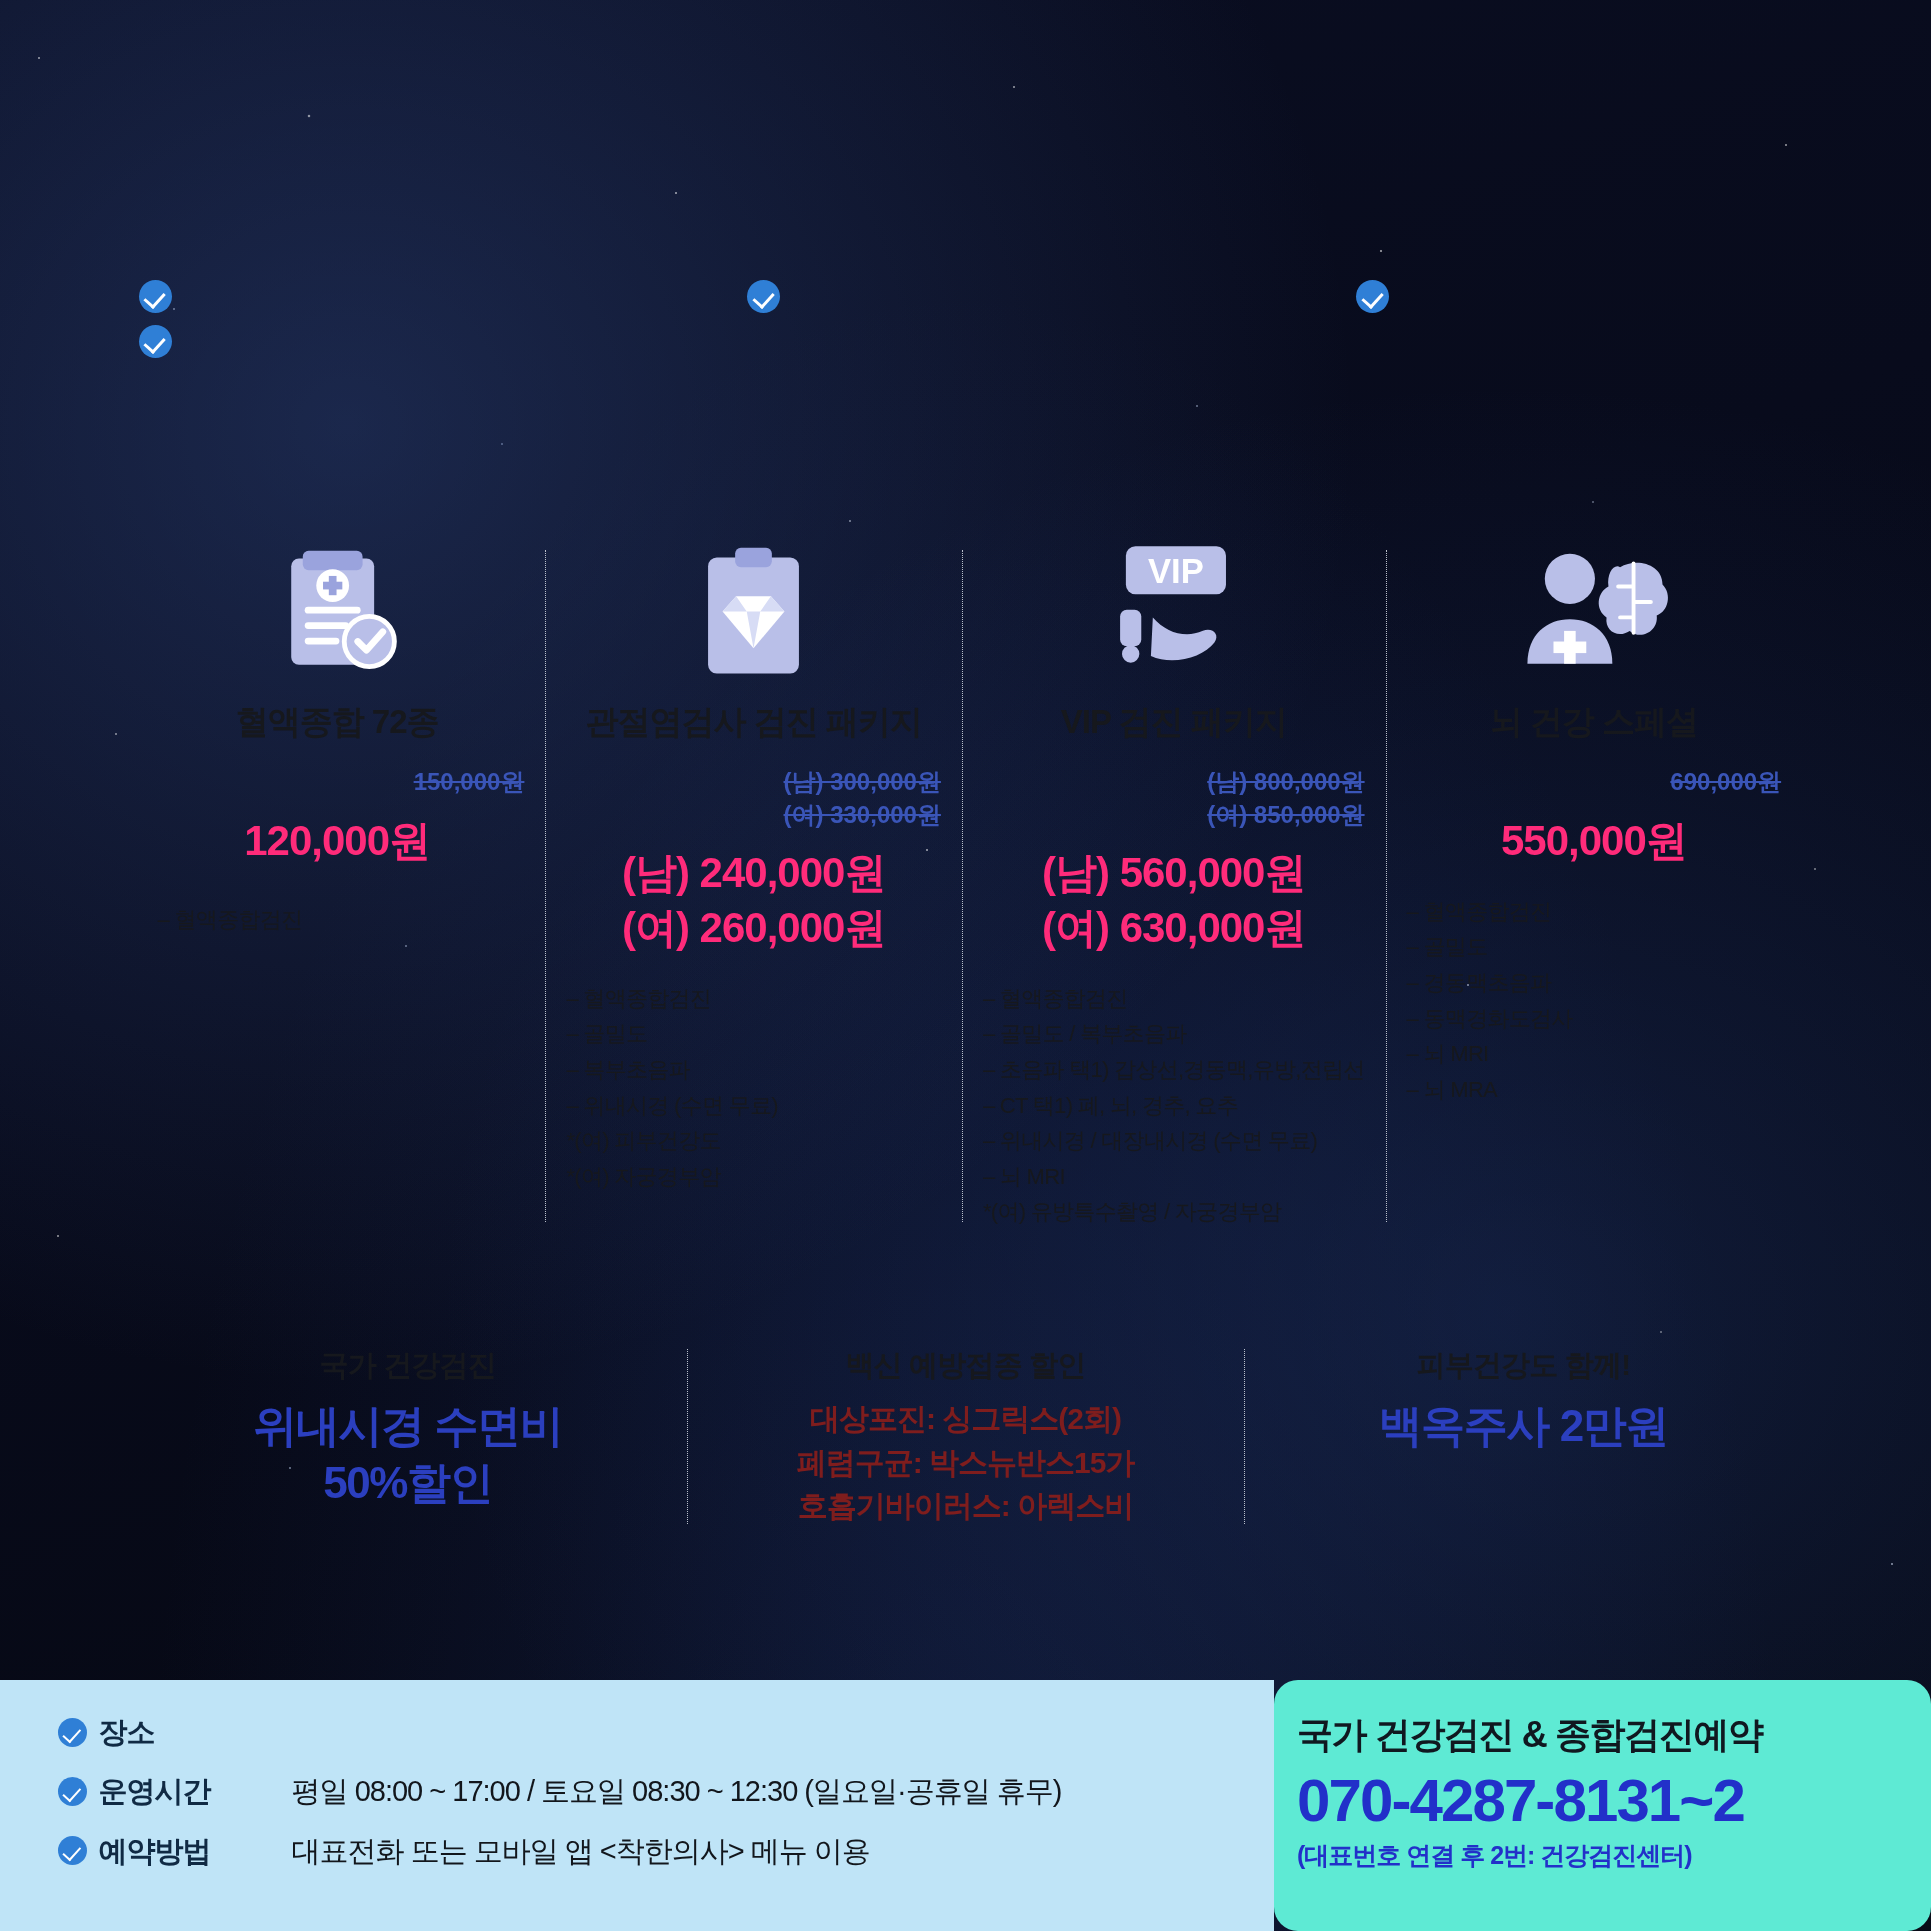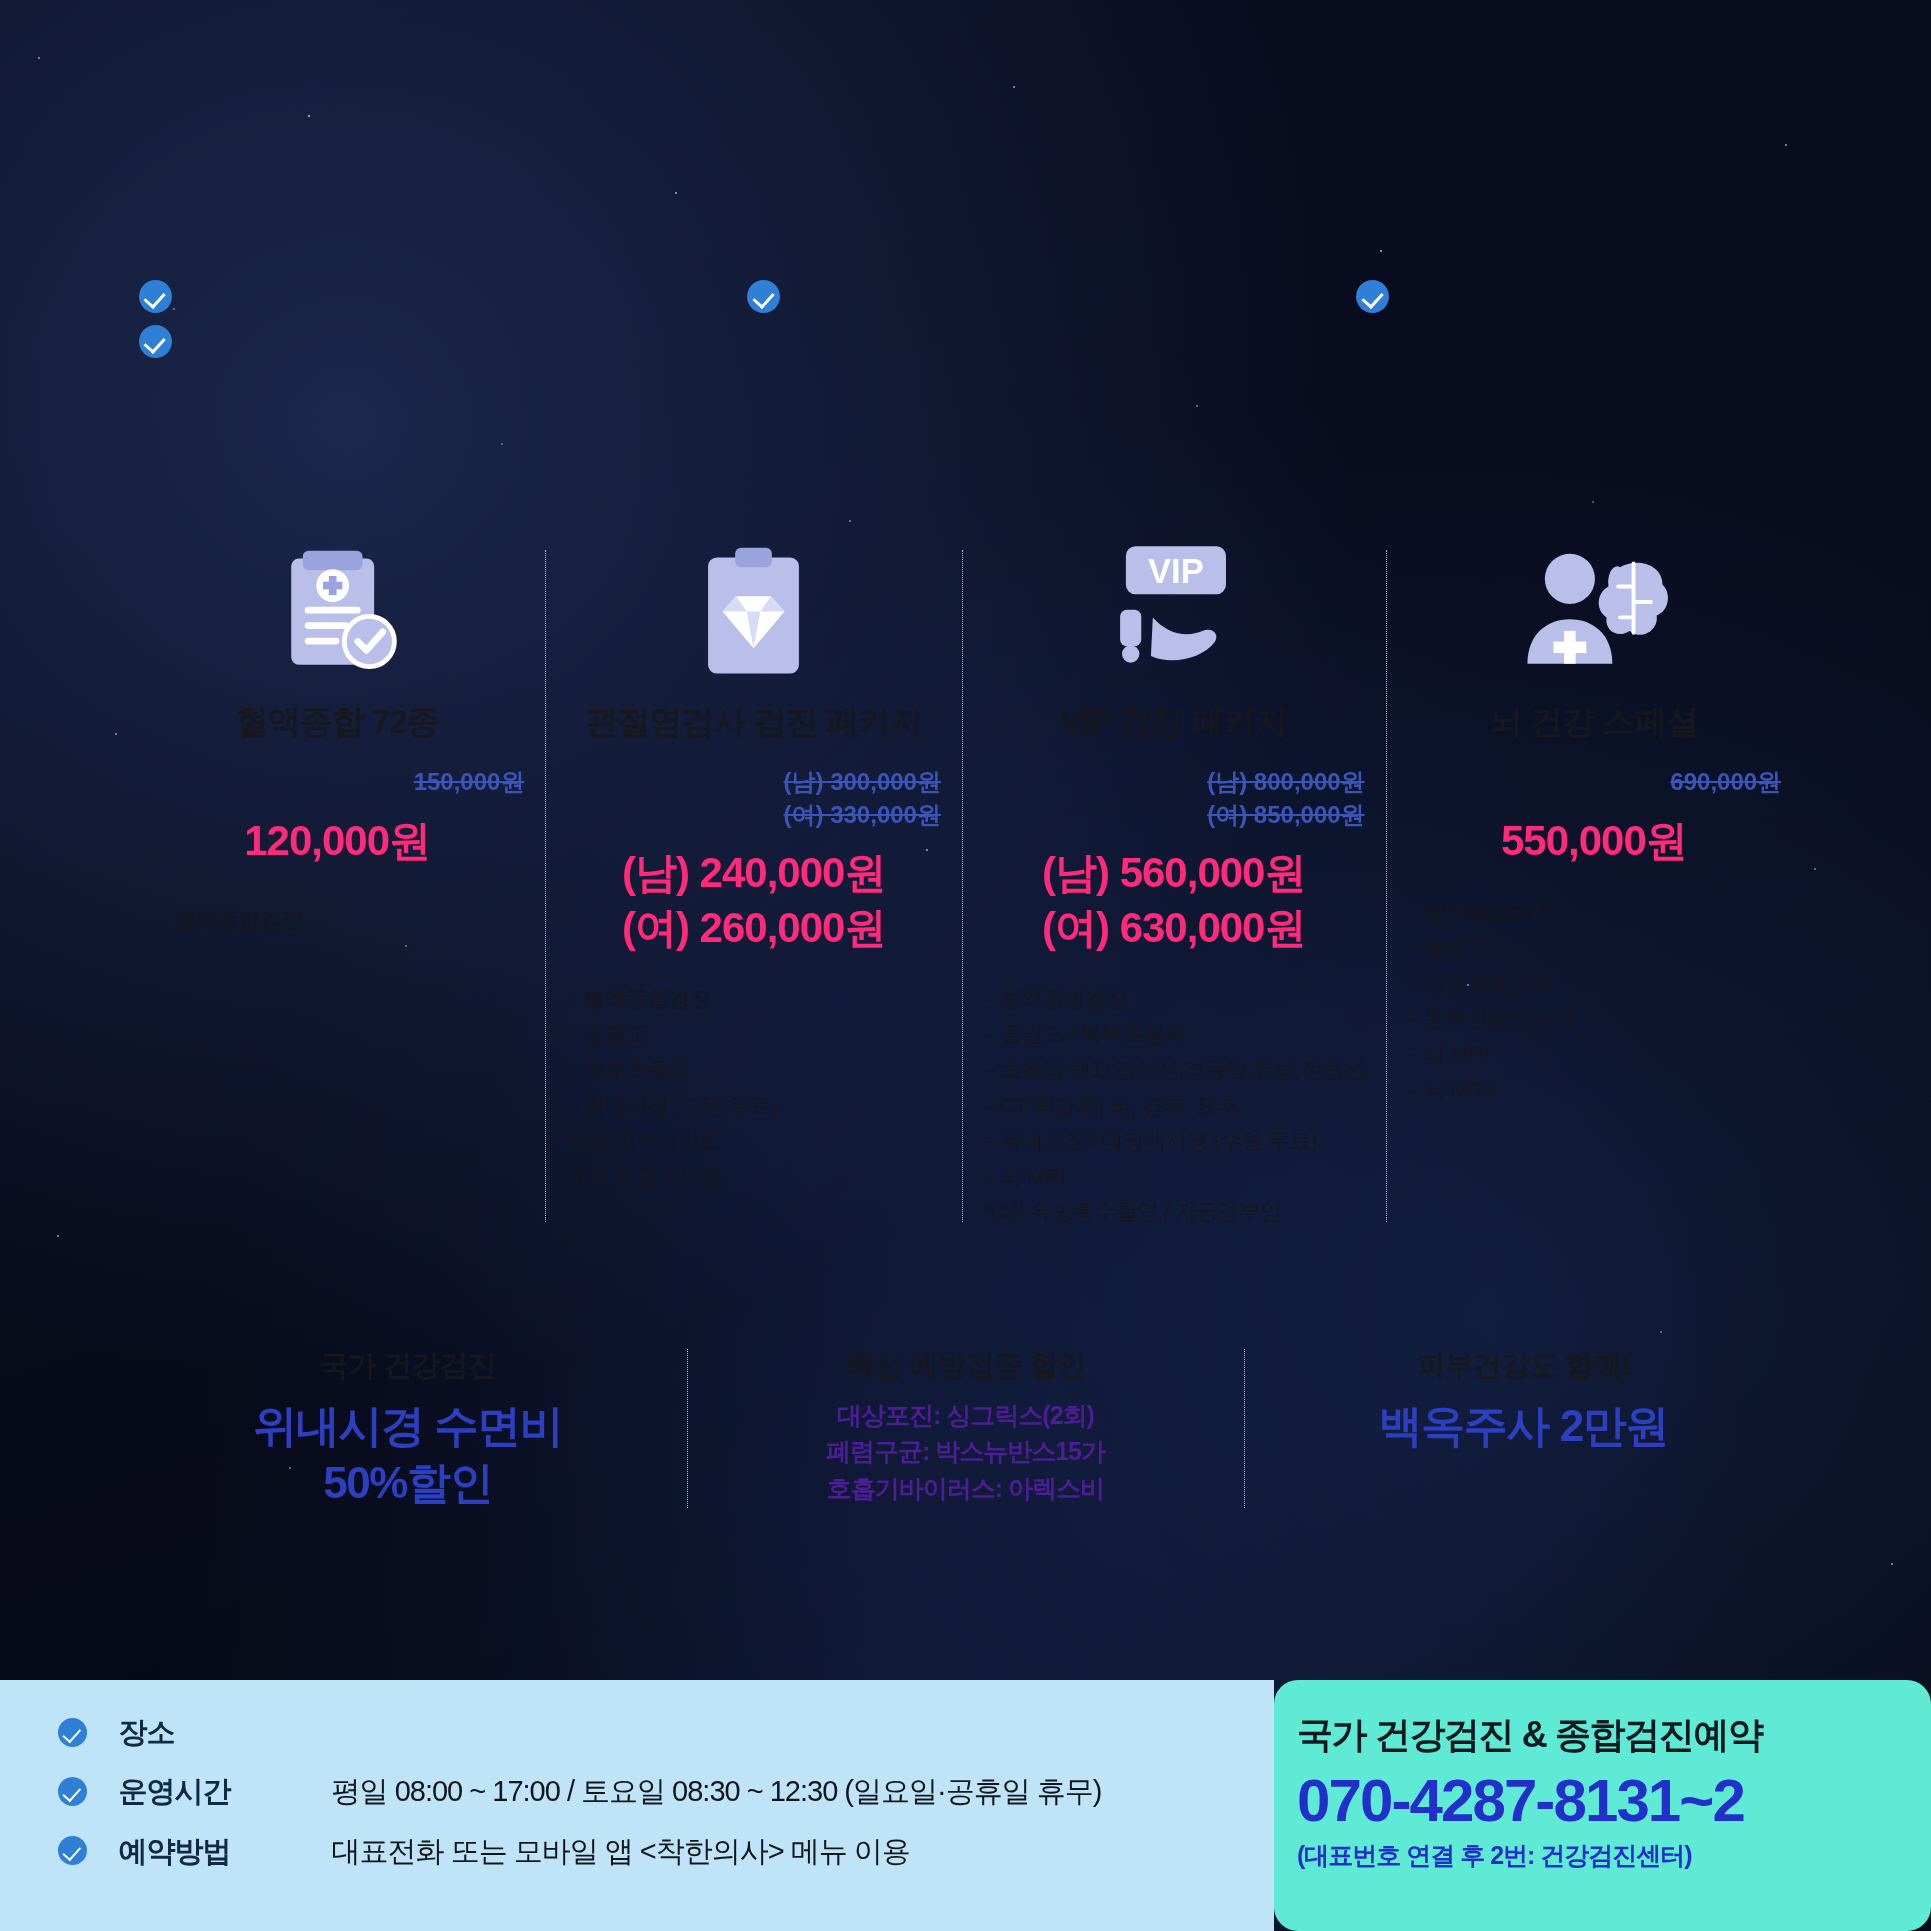--- a/index.html
+++ b/index.html
@@ -169,37 +169,37 @@
     position: absolute; left: 0; top: 3.9px; bottom: 3.9px;
     border-left: 1.9px dotted #b9bfcb;
   }
   .promo-title { font-size: 29px; font-weight: 800; color: #16181d; letter-spacing: -0.8px; }
   .promo-big {
     font-size: 44px; font-weight: 800; color: #2b3fbf;
     margin-top: 11.6px; line-height: 1.3; letter-spacing: -1.4px;
   }
   .promo-big .ln { display: block; }
   .promo-list {
-    margin-top: 11.6px; font-size: 25px; font-weight: 700; color: #4c1d95;
+    margin-top: 11.6px; font-size: 30px; font-weight: 700; color: #7f1d1d;
     line-height: 1.45; letter-spacing: -1px;
   }
   .promo-list .ln { display: block; }
 
   
   .footer {
     position: absolute; left: 0; right: 0; bottom: 0;
     height: 251px;
     display: flex;
   }
   .footer-left {
     flex: 0 0 1274px;
     background: #bfe4f7;
     padding: 33px 0 0 58px;
   }
-  .f-row { display: flex; align-items: flex-start; margin-bottom: 19.3px; gap: 20px; }
+  .f-row { display: flex; align-items: flex-start; margin-bottom: 19.3px; }
   .f-check {
     width: 29px; height: 29px; border-radius: 50%; background: #2f7fd6;
     position: relative; flex: 0 0 auto; margin-top: 4.8px;
   }
   .f-check::after {
     content: "";
     position: absolute; left: 8.7px; top: 6.8px;
     width: 7.7px; height: 14.5px;
     border: solid #fff; border-width: 0 2.9px 2.9px 0;
     transform: rotate(42deg);

